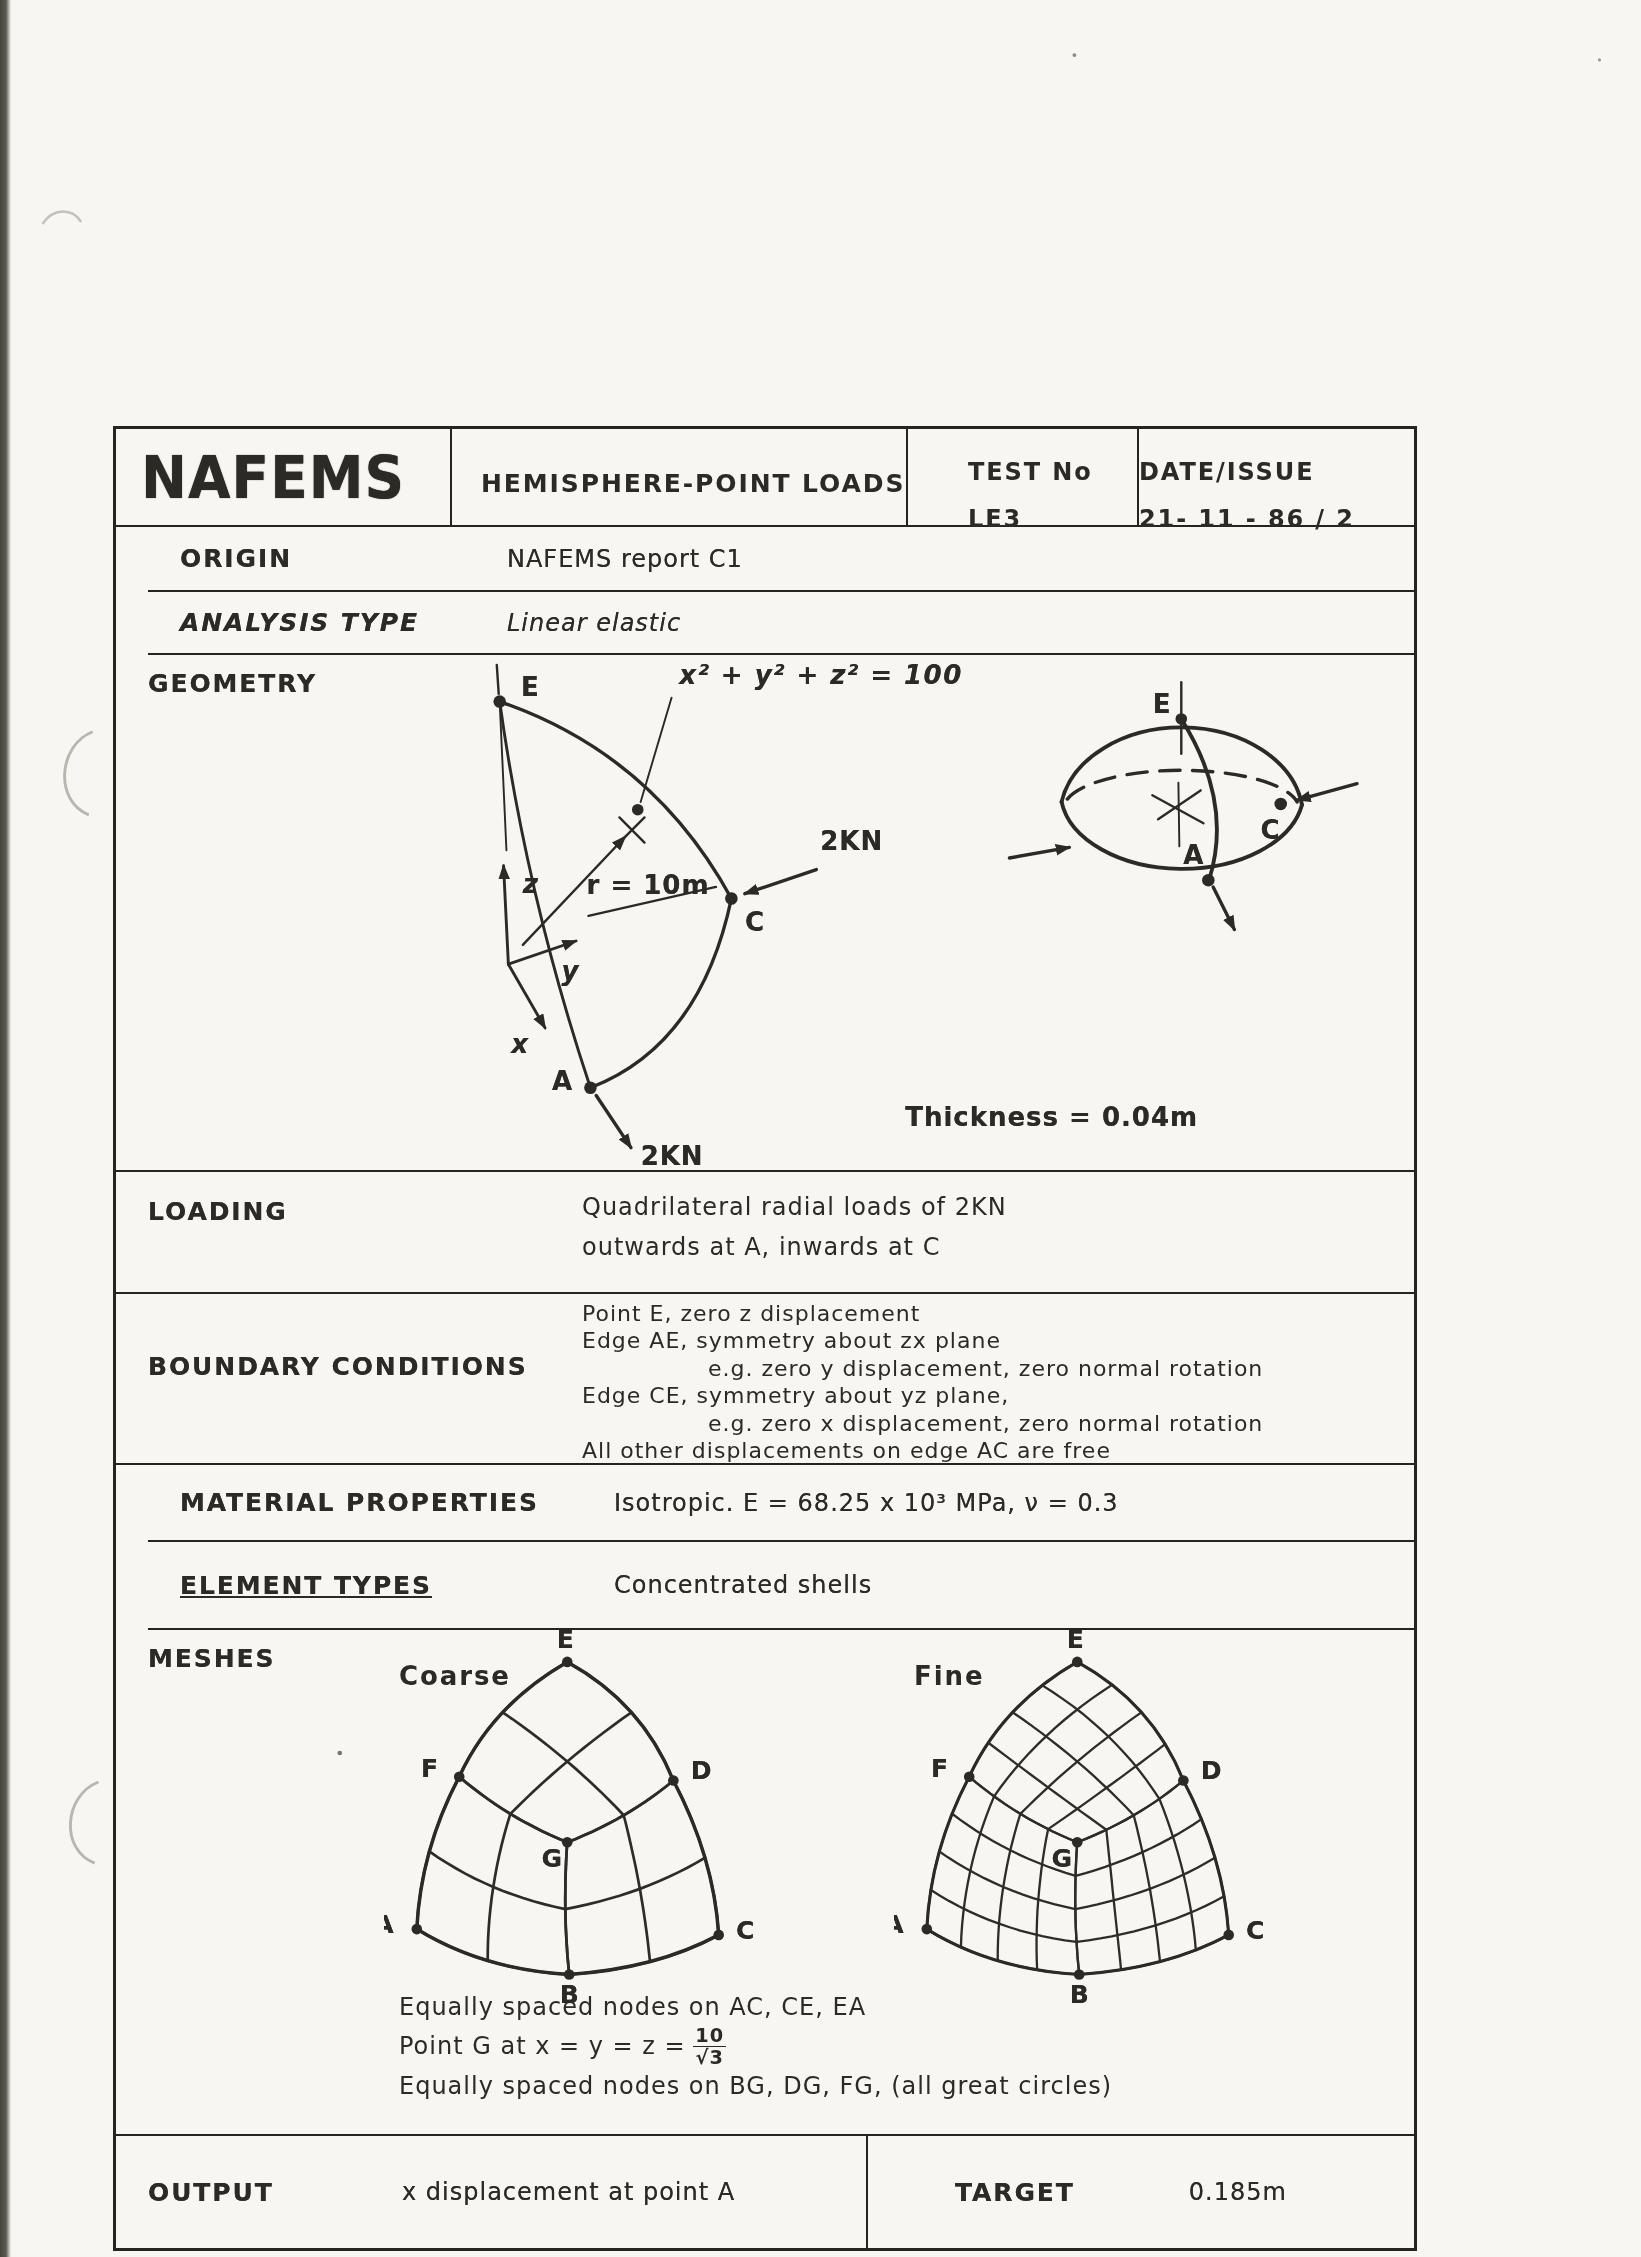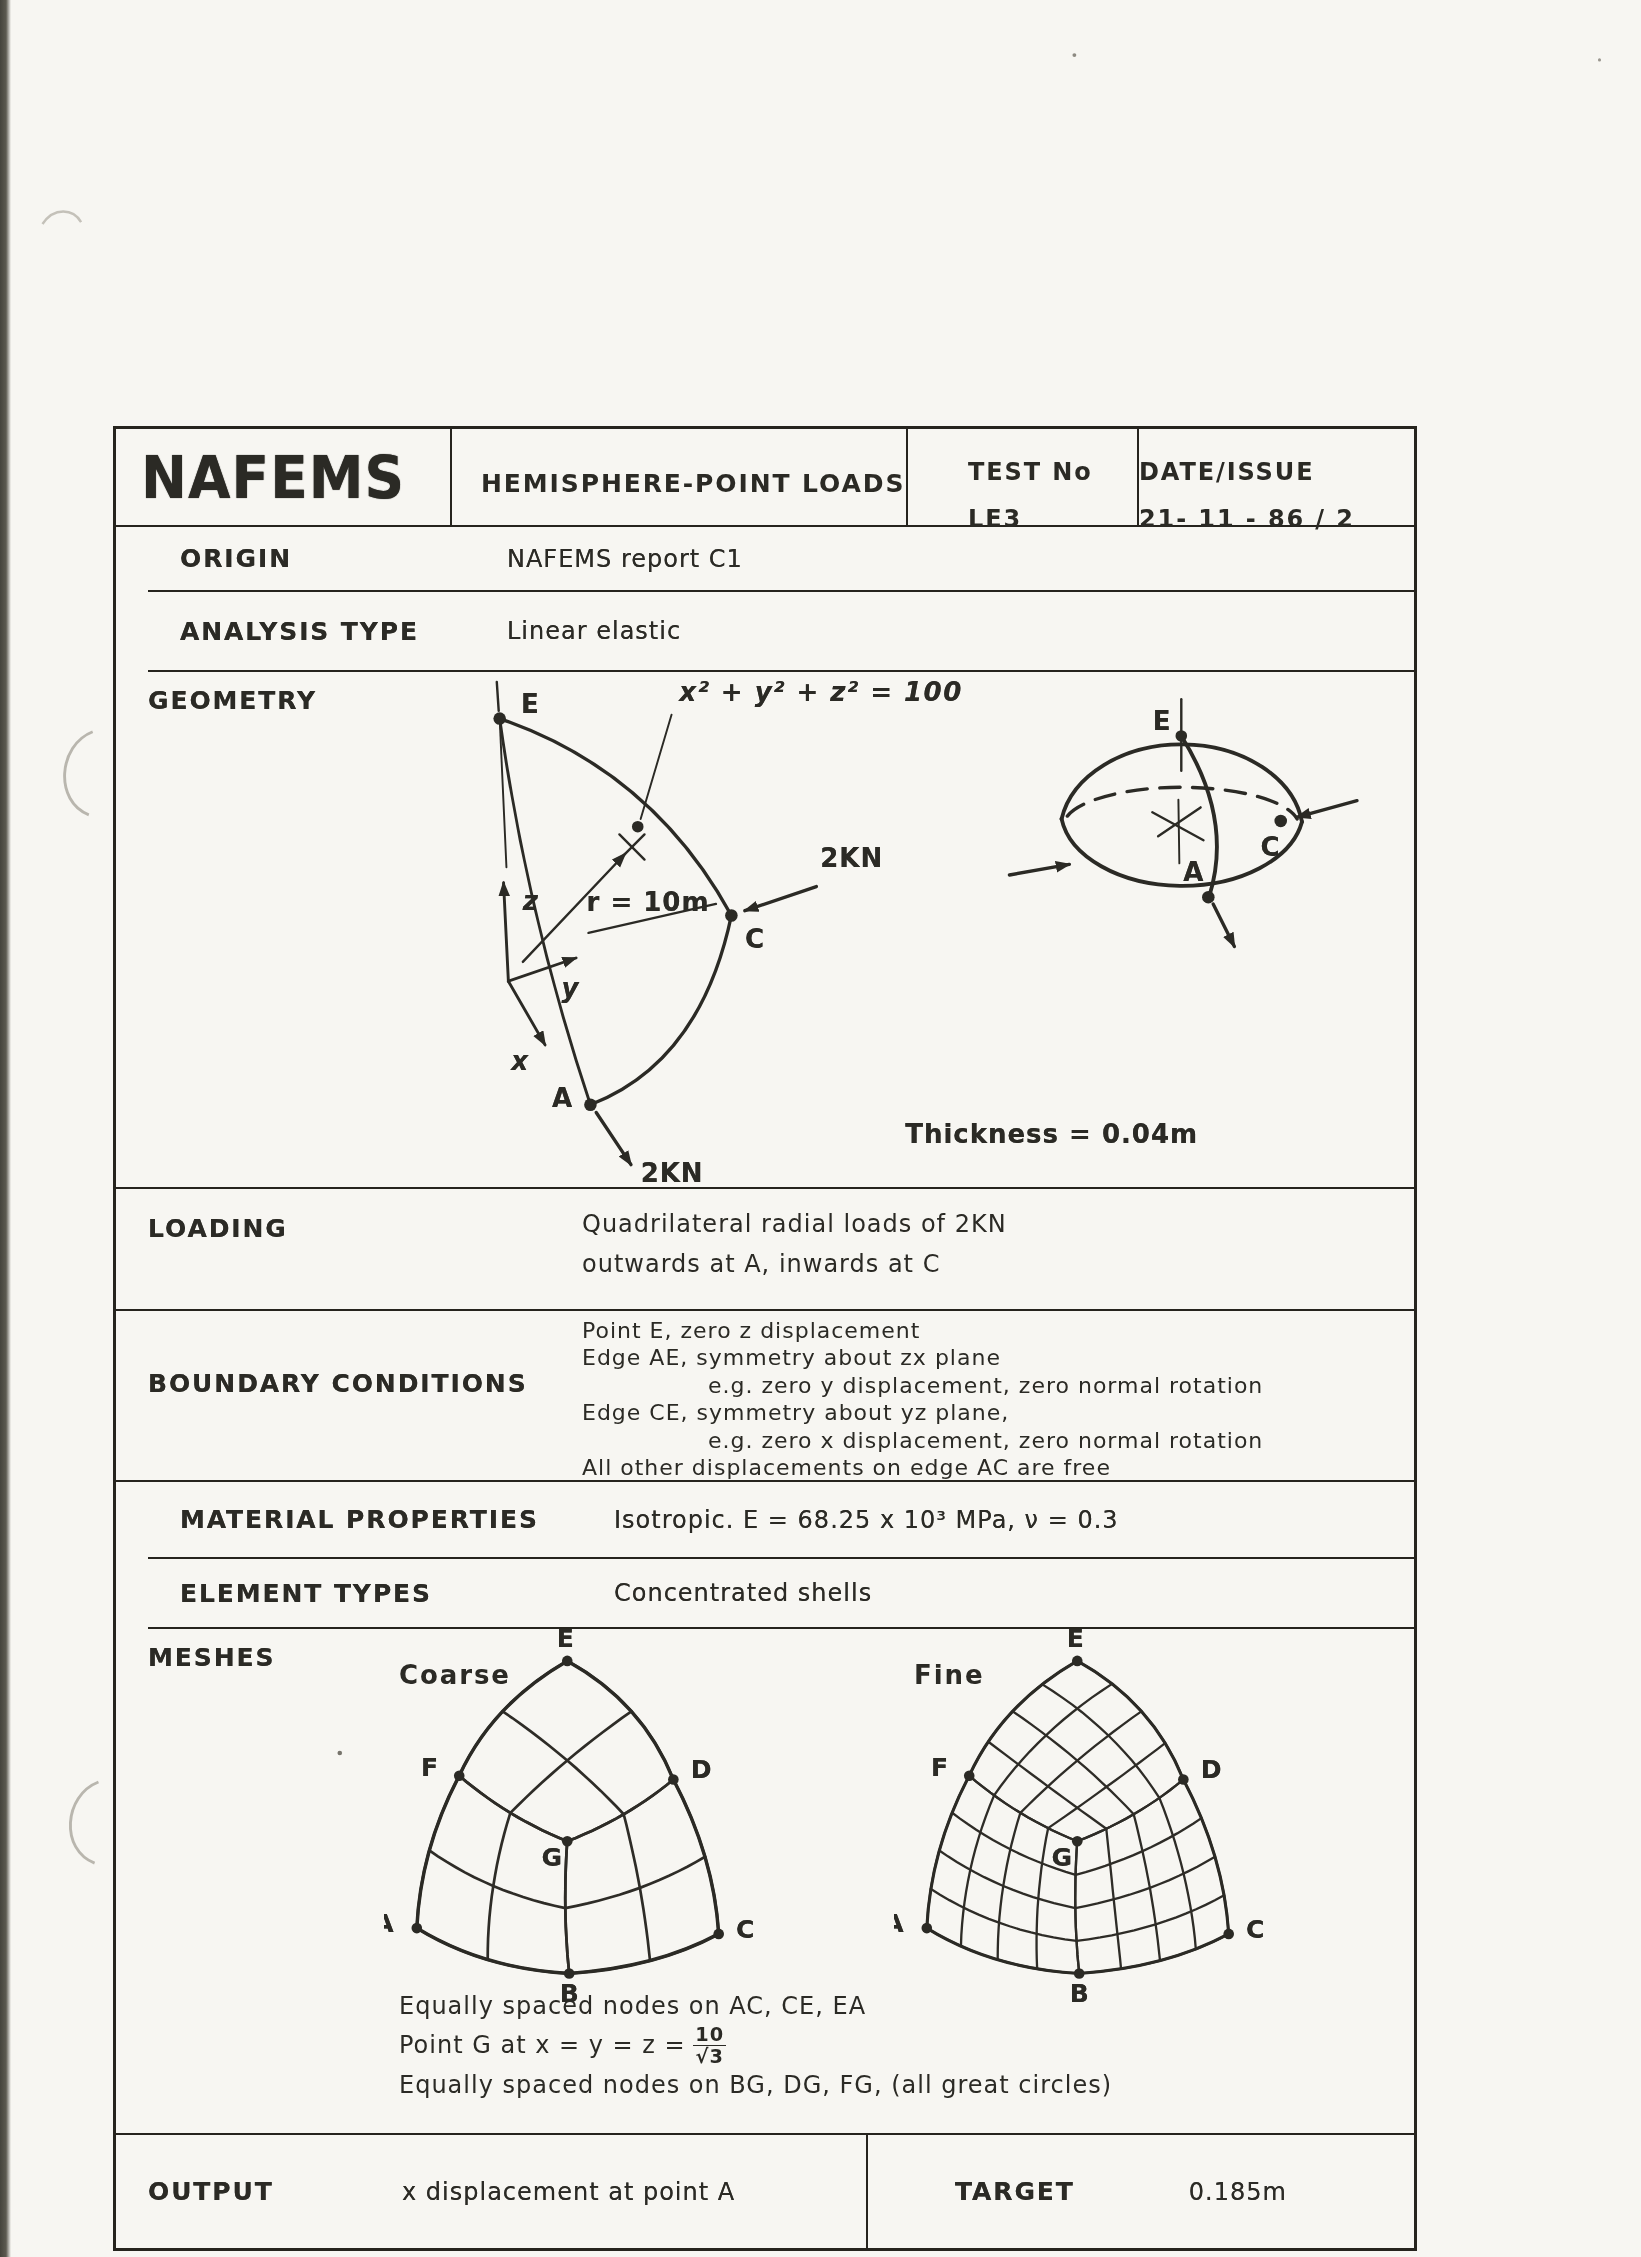--- a/index.html
+++ b/index.html
@@ -52,27 +52,27 @@
   }
   .title-cell{width:456px;display:flex;align-items:flex-end;padding:0 0 27px 29px;}
   .title{font-size:25px;font-weight:600;letter-spacing:1.9px;}
   .test-cell{width:231px;padding:13.5px 0 0 60px;}
   .date-cell{flex:1;padding:13.5px 0 0 0;text-align:left;}
   .hsmall{font-size:24px;font-weight:600;letter-spacing:1.9px;line-height:35px;white-space:nowrap;margin-top:12px;}
   
   .lv{display:flex;align-items:center;margin-left:32px;}
   .lv .rlabel{margin-left:32px;}
   .row-origin{height:65px;}
-  .row-analysis{height:80px;}
+  .row-analysis{height:63px;font-style:italic;}
   .row-origin .rvalue,.row-analysis .rvalue{position:absolute;left:359px;}
   .row-geometry{height:517px;}
   .row-loading{height:122px;}
   .row-boundary{height:171px;}
   .row-material{height:77px;}
-  .row-element{height:70px;}
+  .row-element{height:88px;text-decoration:underline;}
   .row-meshes{height:506px;}
   .row-output{display:flex;align-items:stretch;}
   .corner-label{position:absolute;left:32px;top:13.5px;}
   .geo-svg{position:absolute;left:235px;top:1.9px;}
   
   .row-loading .rlabel{position:absolute;left:32px;top:25px;}
   .load-lines{position:absolute;left:466px;top:15.4px;}
   .load-lines .tline{font-size:24px;font-weight:500;letter-spacing:1px;line-height:40px;white-space:nowrap;}
   .row-boundary .rlabel{position:absolute;left:32px;top:58px;}
   .bc-lines{position:absolute;left:466px;top:5.8px;}

